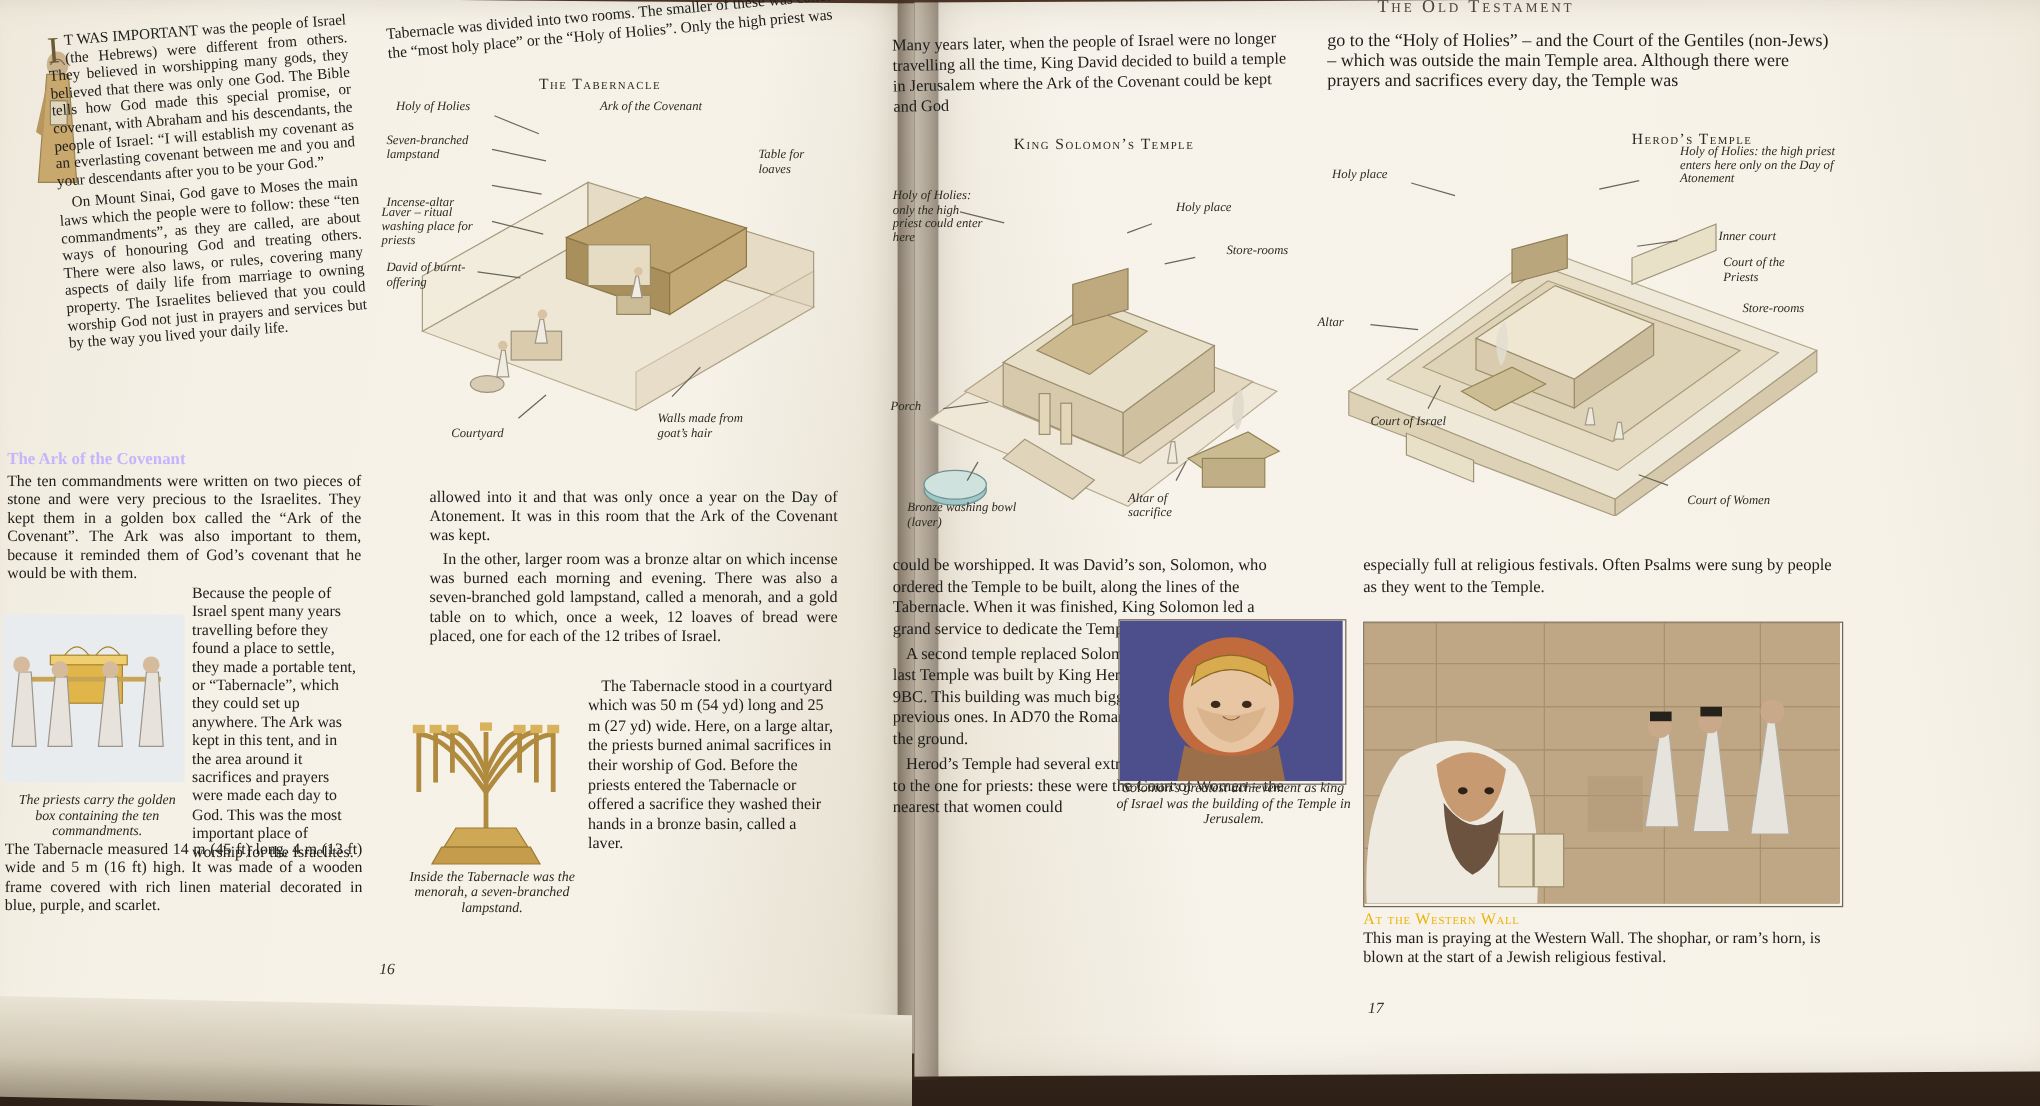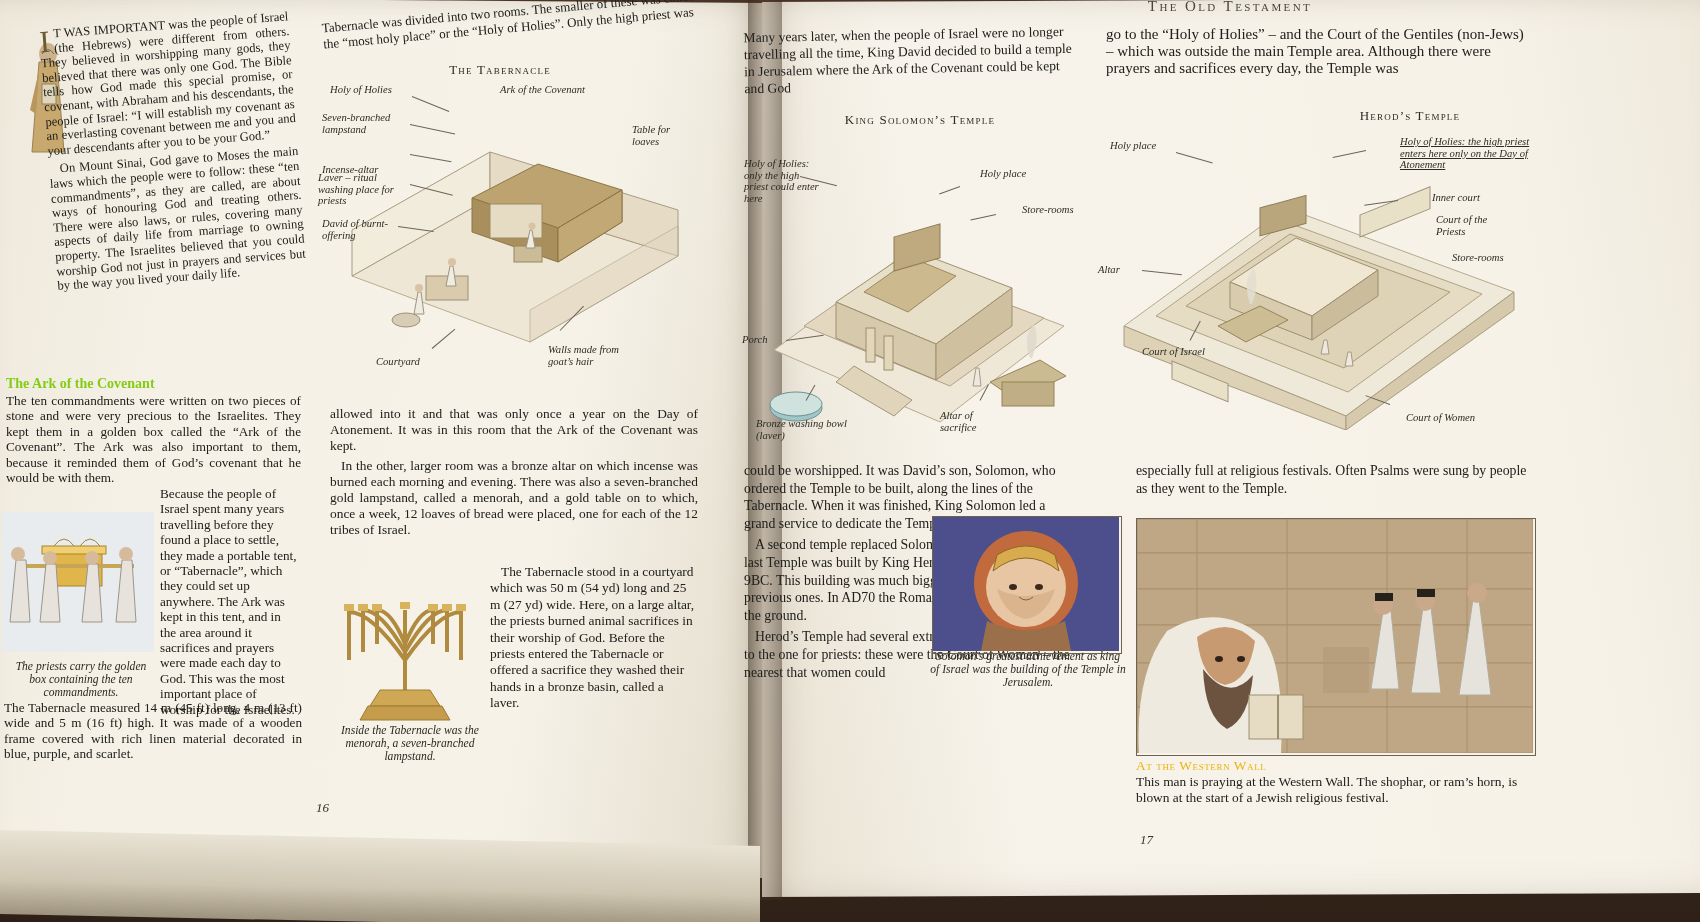--- a/index.html
+++ b/index.html
@@ -31,21 +31,21 @@
   }
   .table-bg{position:absolute;left:0;top:830px;width:1700px;height:92px;
     background:linear-gradient(180deg,#3c2a1e,#2e2017);}
   .page-edge{position:absolute;left:0;top:838px;width:760px;height:84px;
     background:linear-gradient(180deg,#e9e3d5,#cfc6b2 60%,#9c927e);transform:skewY(1.2deg);}
 
   
   .col{position:absolute;}
   p{margin:0 0 4px 0;}
   .body-txt{font-size:13.2px;line-height:15.4px;color:#20201c;text-align:justify;}
-  .hdg{font-weight:bold;font-size:14px;color:#84cc16;margin-bottom:1px;}
+  .hdg{font-weight:bold;font-size:14px;color:#c4b5fd;margin-bottom:1px;}
   .smallcaps{font-variant:small-caps;letter-spacing:.6px;}
   .caption{font-style:italic;font-size:11.6px;line-height:13.2px;color:#2b2a22;text-align:center;}
   .lbl{position:absolute;font-style:italic;font-size:10.6px;line-height:11.6px;color:#2c2b23;}
   .lbl.r{font-style:italic;}
   .ttl{font-variant:small-caps;font-size:13px;letter-spacing:1.2px;color:#2c2b23;text-align:center;}
   .folio{position:absolute;font-size:13px;color:#34332c;font-style:italic;}
 
   
   .ln{position:absolute;background:#6a6558;height:1px;transform-origin:left center;}
 
@@ -206,21 +206,21 @@
 
   <div class="ln" style="left:412px;top:96px;width:40px;transform:rotate(22deg);"></div>
   <div class="ln" style="left:410px;top:124px;width:46px;transform:rotate(12deg);"></div>
   <div class="ln" style="left:410px;top:154px;width:42px;transform:rotate(10deg);"></div>
   <div class="ln" style="left:410px;top:184px;width:44px;transform:rotate(14deg);"></div>
   <div class="ln" style="left:398px;top:226px;width:36px;transform:rotate(8deg);"></div>
   <div class="ln" style="left:432px;top:348px;width:30px;transform:rotate(-40deg);"></div>
   <div class="ln" style="left:560px;top:330px;width:34px;transform:rotate(-46deg);"></div>
 
   <div id="lp-col2-body">
-    <div class="body-txt" style="font-size:13.4px;line-height:16px;">
+    <div class="body-txt" style="font-size:13.4px;line-height:16px;margin-left:28px;">
       <p>allowed into it and that was only once a year on the Day of Atonement. It was in this room that the Ark of the Covenant was kept.</p>
       <p style="text-indent:11px">In the other, larger room was a bronze altar on which incense was burned each morning and evening. There was also a seven-branched gold lampstand, called a menorah, and a gold table on to which, once a week, 12 loaves of bread were placed, one for each of the 12 tribes of Israel.</p>
     </div>
   </div>
 
   <div style="position:absolute;left:490px;top:564px;width:206px;">
     <div class="body-txt" style="font-size:13.4px;line-height:16.4px;text-align:left;">
       <p style="text-indent:11px">The Tabernacle stood in a courtyard which was 50 m (54 yd) long and 25 m (27 yd) wide. Here, on a large altar, the priests burned animal sacrifices in their worship of God. Before the priests entered the Tabernacle or offered a sacrifice they washed their hands in a bronze basin, called a laver.</p>
     </div>
   </div>
@@ -336,21 +336,21 @@
         <rect x="62" y="206" width="56" height="18" transform="skewY(22)"></rect>
       </g>
       <g fill="#efe9dd" stroke="#a39a88">
         <path d="M214 210 l-3 14 h8 l-2 -14z"></path>
         <path d="M238 222 l-3 14 h8 l-2 -14z"></path>
       </g>
     </svg>
   </div>
 
   <div class="lbl r" style="left:1110px;top:140px;width:66px;">Holy place</div>
-  <div class="lbl" style="left:1400px;top:136px;width:132px;text-decoration:underline;">Holy of Holies: the high priest enters here only on the Day of Atonement</div>
+  <div class="lbl" style="left:1400px;top:121px;width:132px;">Holy of Holies: the high priest enters here only on the Day of Atonement</div>
   <div class="lbl" style="left:1432px;top:192px;width:80px;">Inner court</div>
   <div class="lbl" style="left:1436px;top:214px;width:74px;">Court of the Priests</div>
   <div class="lbl" style="left:1452px;top:252px;width:58px;">Store-rooms</div>
   <div class="lbl r" style="left:1098px;top:264px;width:44px;">Altar</div>
   <div class="lbl" style="left:1142px;top:346px;width:70px;">Court of Israel</div>
   <div class="lbl" style="left:1406px;top:412px;width:104px;">Court of Women</div>
 
   <div class="ln" style="left:1176px;top:152px;width:38px;transform:rotate(16deg);"></div>
   <div class="ln" style="left:1366px;top:150px;width:34px;transform:rotate(168deg);"></div>
   <div class="ln" style="left:1398px;top:200px;width:34px;transform:rotate(172deg);"></div>

